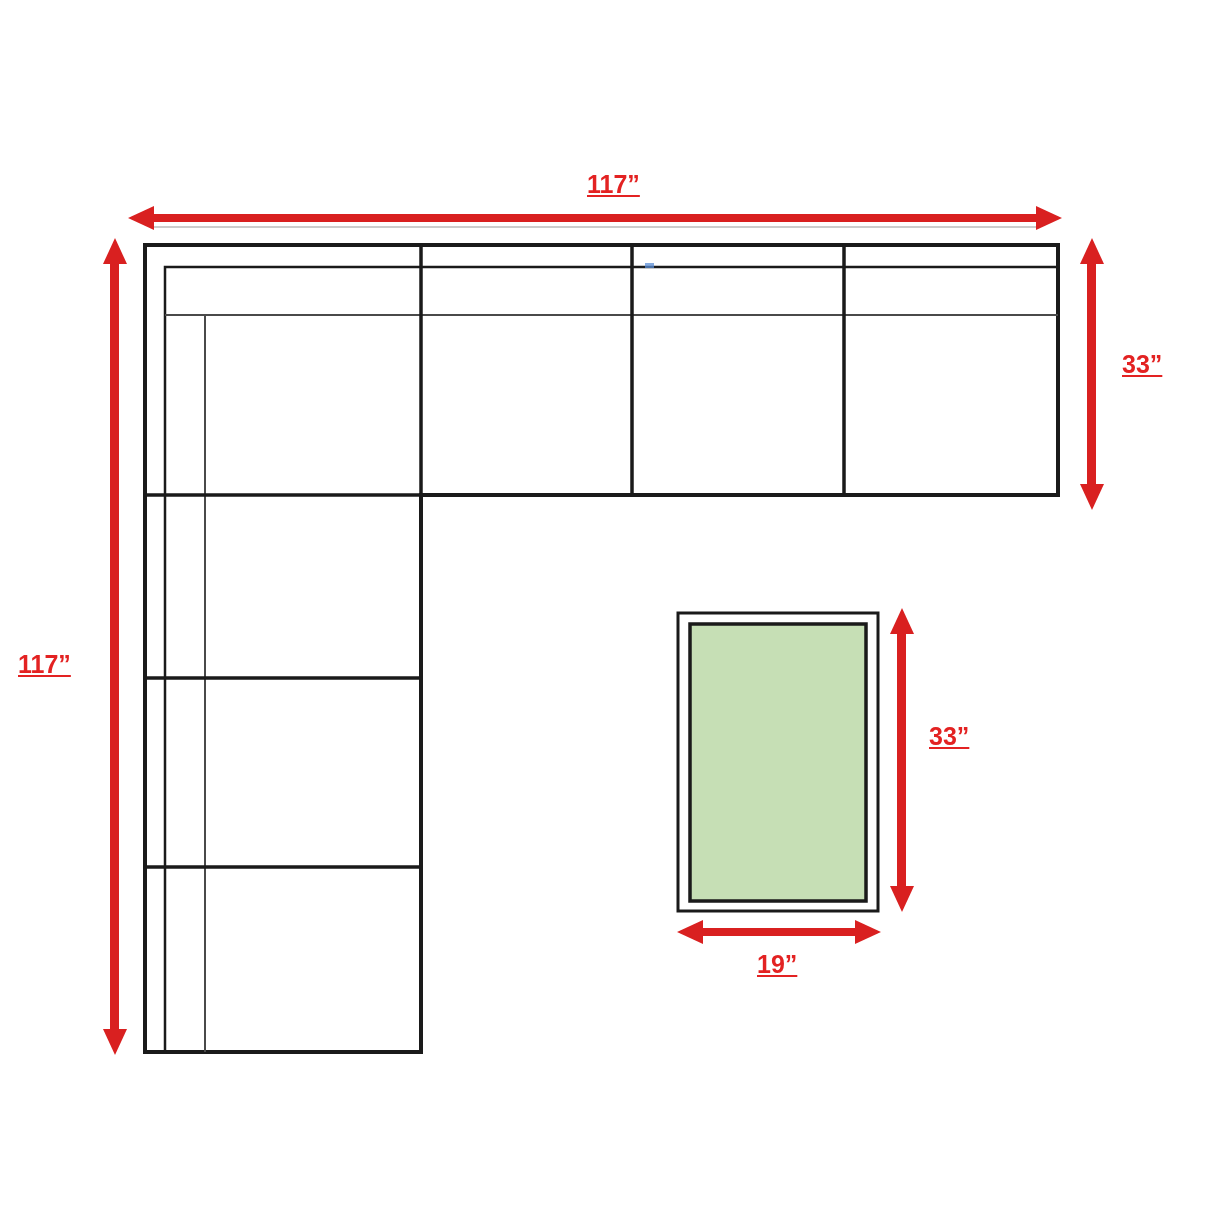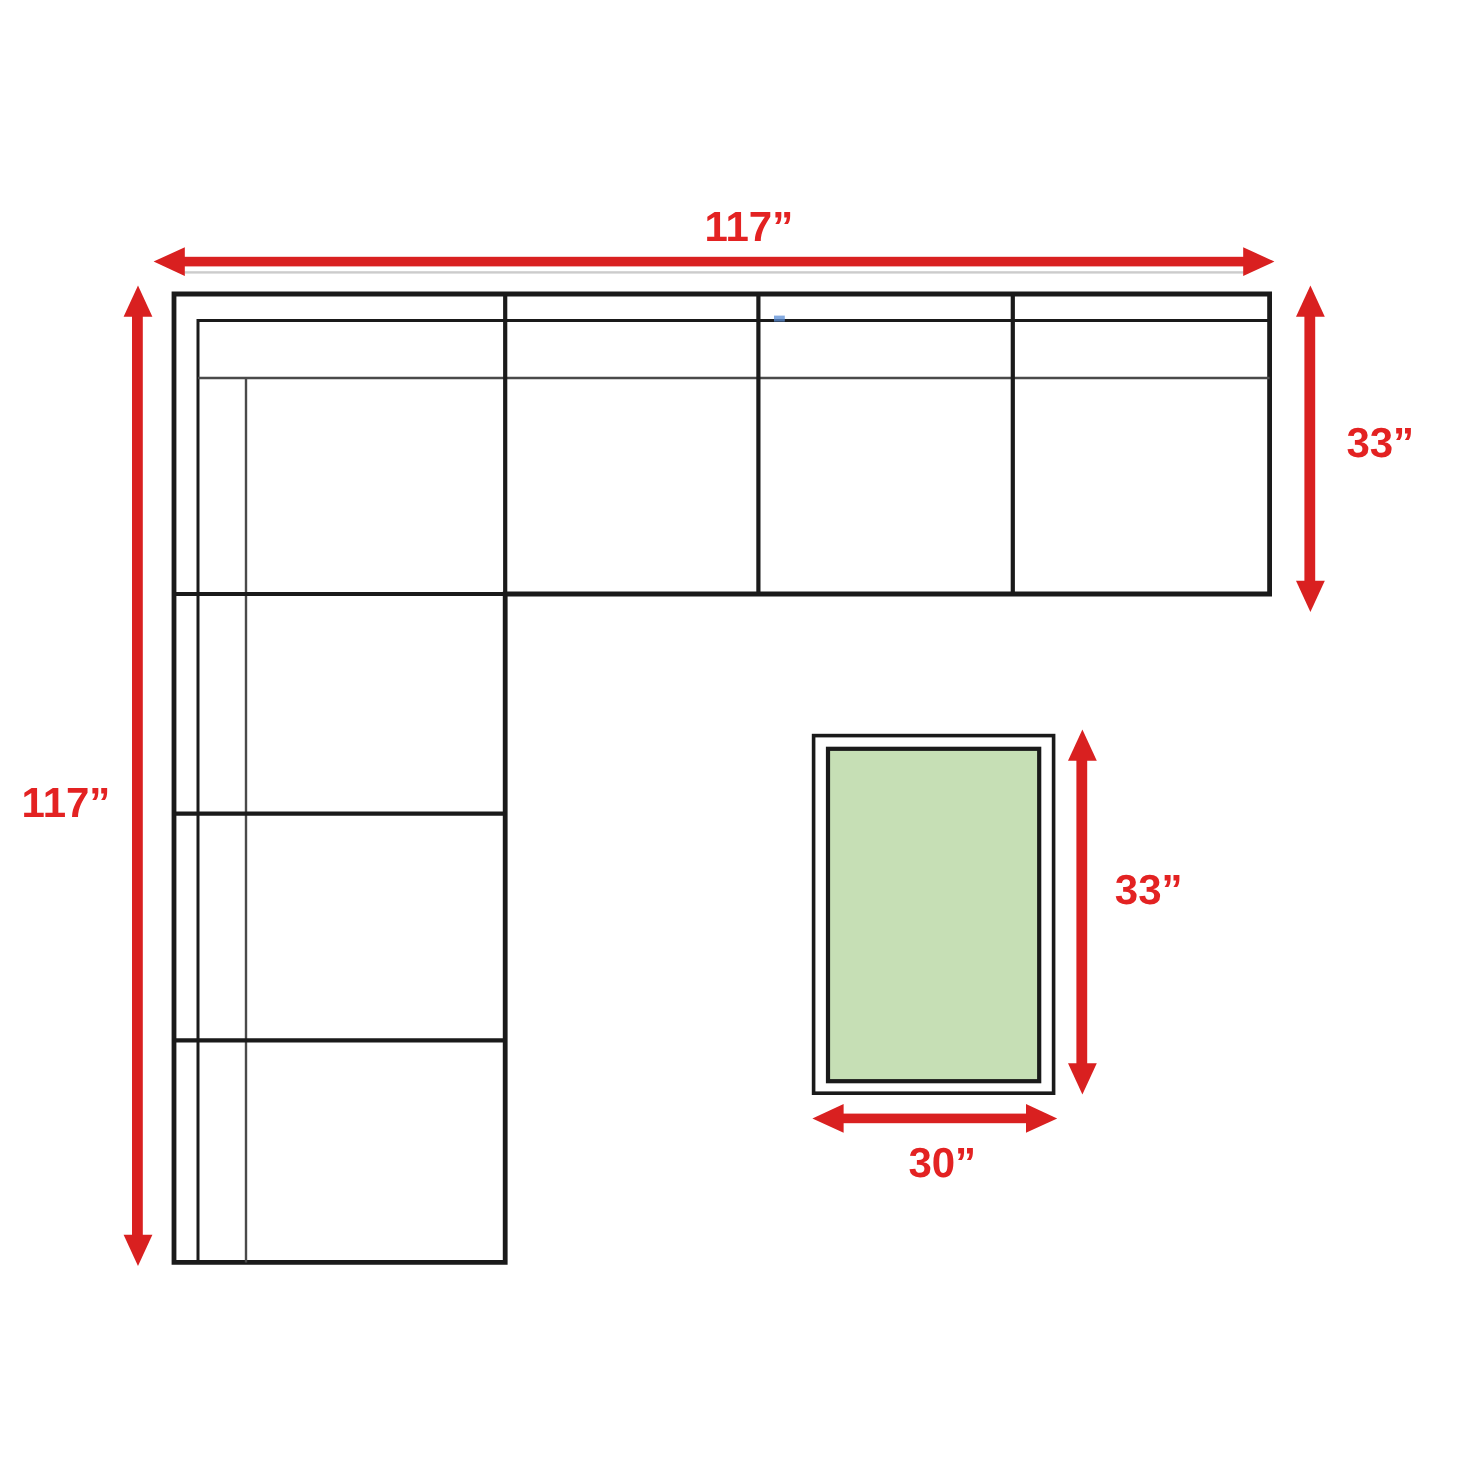--- a/index.html
+++ b/index.html
@@ -43,24 +43,25 @@
     fill: var(--ottoman-green, #c6dfb5);
     stroke: var(--line-black, #1a1a1a);
   }
   .artifact {
     fill: var(--artifact-blue, #5b8dd6);
     opacity: 0.75;
   }
   .dim-label {
     position: absolute;
     font-weight: bold;
-    font-size: 35px;
+    font-size: 25px;
     line-height: 1;
     color: var(--label-red, #e32222);
     white-space: nowrap;
+    text-decoration: underline;
   }
 </style>
 </head>
 <body>
 
 <div id="canvas">
 
   <svg id="diagram-svg" width="1214" height="1214" viewBox="0 0 1214 1214">
 
     <rect class="arrow-shadow" x="152" y="226" width="886" height="2"></rect>
@@ -124,15 +125,15 @@
   </svg>
 
   <div class="dim-label" style="left:587px; top:172px;">117”</div>
 
   <div class="dim-label" style="left:18px; top:652px;">117”</div>
 
   <div class="dim-label" style="left:1122px; top:352px;">33”</div>
 
   <div class="dim-label" style="left:929px; top:724px;">33”</div>
 
-  <div class="dim-label" style="left:757px; top:952px;">30”</div>
+  <div class="dim-label" style="left:757px; top:952px;">19”</div>
 
 </div>
 
 </body></html>

